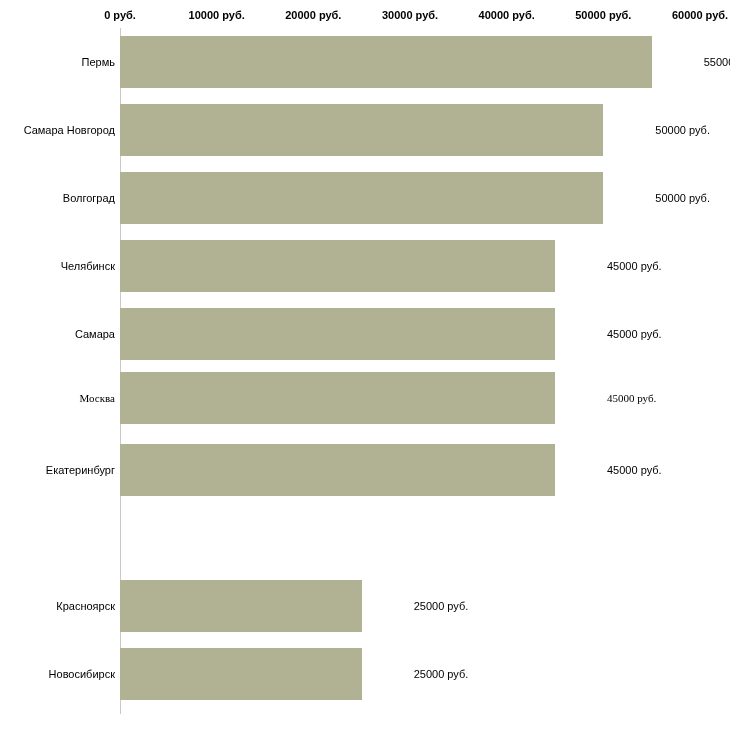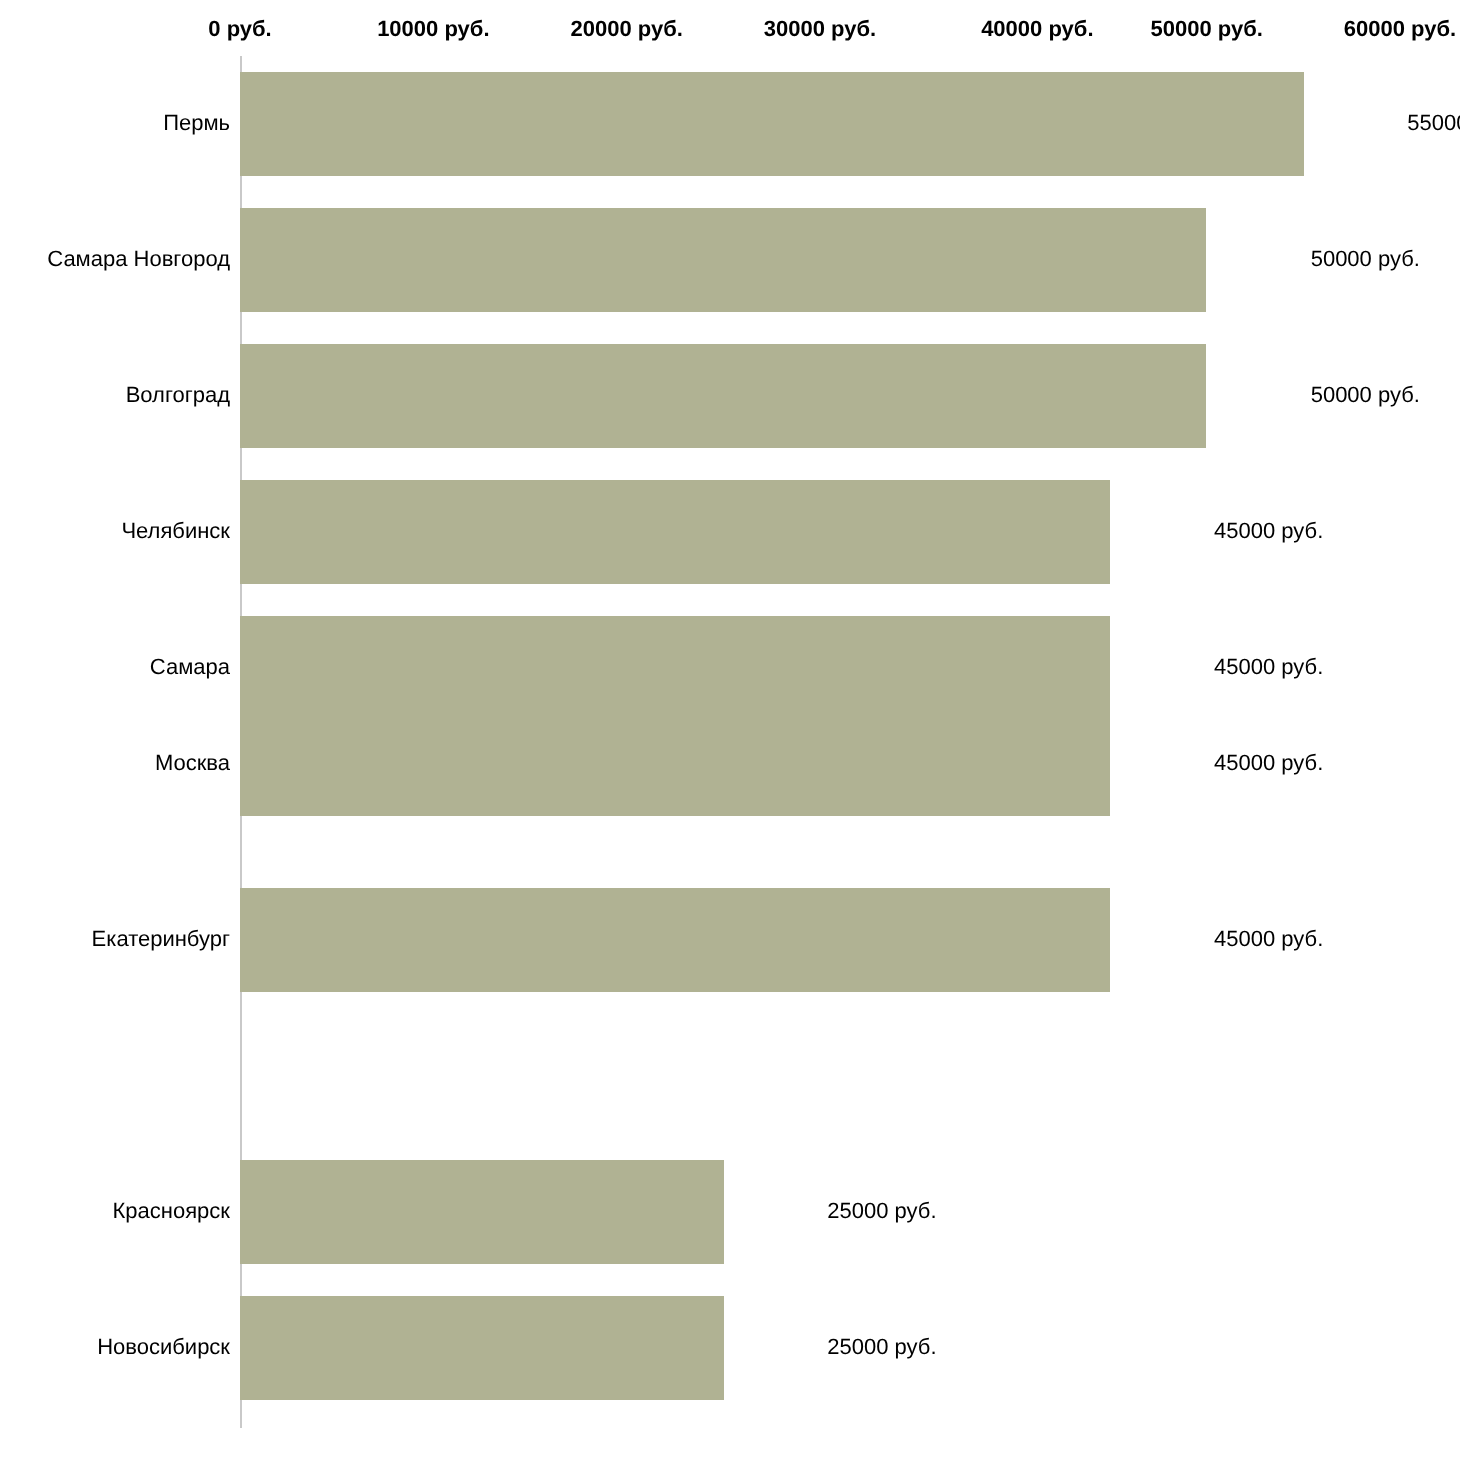--- a/index.html
+++ b/index.html
@@ -81,21 +81,21 @@
 </style>
 </head>
 <body>
 
 <div id="chart-root">
   <div class="axis-top" id="axis-top">
       <div class="tick-label" style="left: 120px;">0 руб.</div>
       <div class="tick-label" style="left: 216.667px;">10000 руб.</div>
       <div class="tick-label" style="left: 313.333px;">20000 руб.</div>
       <div class="tick-label" style="left: 410px;">30000 руб.</div>
-      <div class="tick-label" style="left: 506.667px; margin-left: 12px;">40000 руб.</div>
+      <div class="tick-label" style="left: 506.667px;">40000 руб.</div>
       <div class="tick-label" style="left: 603.333px;">50000 руб.</div>
       <div class="tick-label" style="left: 700px;">60000 руб.</div>
     </div>
   <div class="plot" id="plot">
       <div class="axis-line" style="left: 120px; height: 686px;"></div>
       <div class="row" style="top: 0px; height: 68px;">
         <div class="cat-label" style="right: 615px;">Пермь</div>
         <div class="bar" style="left: 120px; width: 531.667px; height: 52px; background: rgb(176, 178, 147);"></div>
         <div class="value-label" style="left: 655.667px;">55000 руб.</div>
       </div>
@@ -112,21 +112,21 @@
       <div class="row" style="top: 204px; height: 68px;">
         <div class="cat-label" style="right: 615px;">Челябинск</div>
         <div class="bar" style="left: 120px; width: 435px; height: 52px; background: rgb(176, 178, 147);"></div>
         <div class="value-label" style="left: 559px;">45000 руб.</div>
       </div>
       <div class="row" style="top: 272px; height: 68px;">
         <div class="cat-label" style="right: 615px;">Самара</div>
         <div class="bar" style="left: 120px; width: 435px; height: 52px; background: rgb(176, 178, 147);"></div>
         <div class="value-label" style="left: 559px;">45000 руб.</div>
       </div>
-      <div class="row" style="top: 320px; height: 68px;">
+      <div class="row" style="top: 336px; height: 68px; font-family: Liberation Serif, serif;">
         <div class="cat-label" style="right: 615px;">Москва</div>
         <div class="bar" style="left: 120px; width: 435px; height: 52px; background: rgb(176, 178, 147);"></div>
         <div class="value-label" style="left: 559px;">45000 руб.</div>
       </div>
       <div class="row" style="top: 408px; height: 68px;">
         <div class="cat-label" style="right: 615px;">Екатеринбург</div>
         <div class="bar" style="left: 120px; width: 435px; height: 52px; background: rgb(176, 178, 147);"></div>
         <div class="value-label" style="left: 559px;">45000 руб.</div>
       </div>
       <div class="row" style="top: 544px; height: 68px;">

